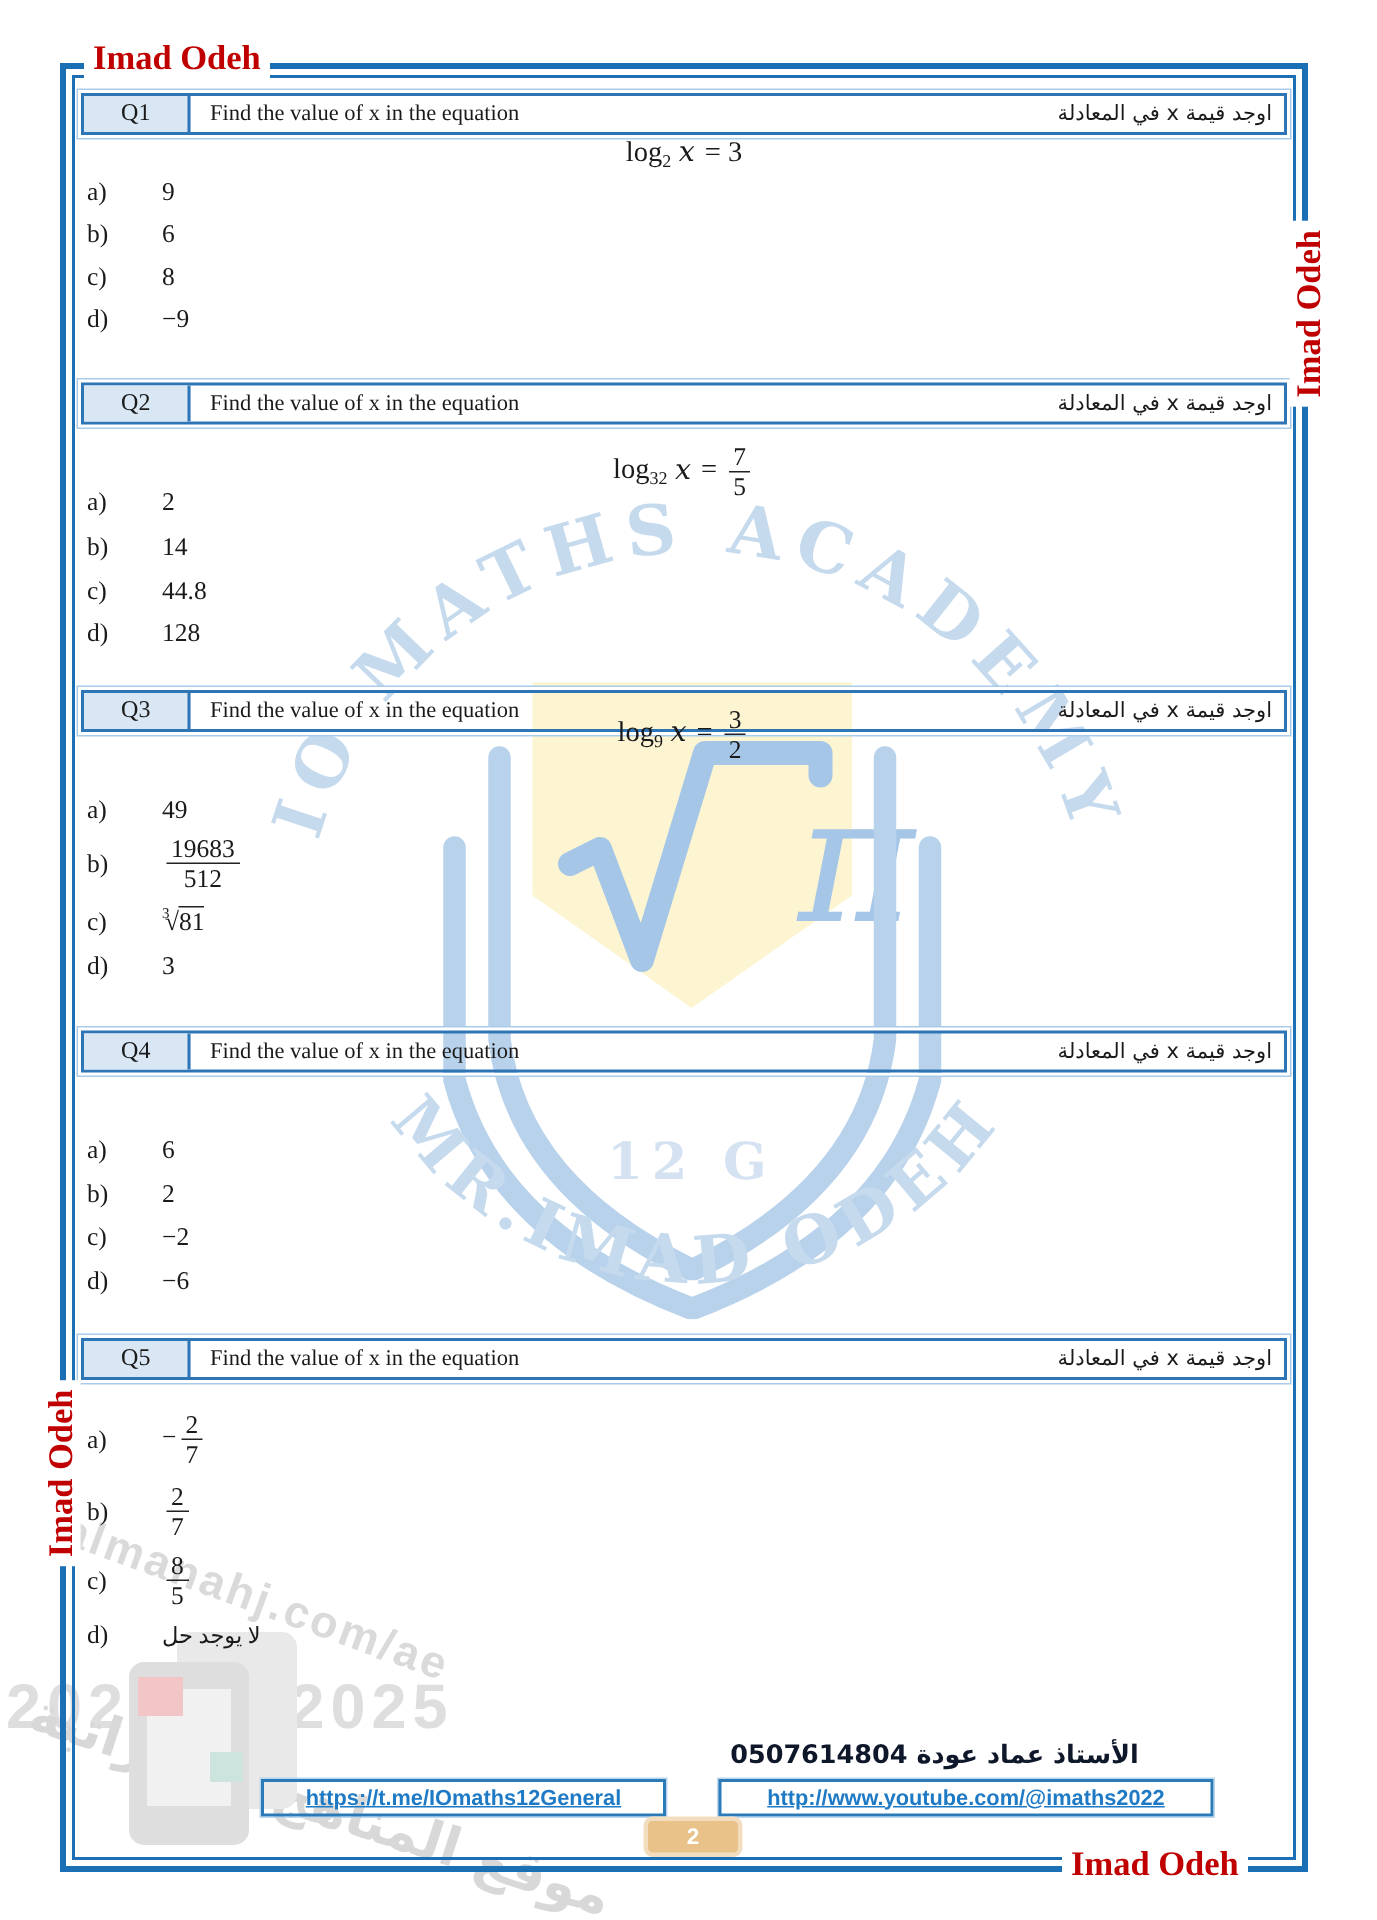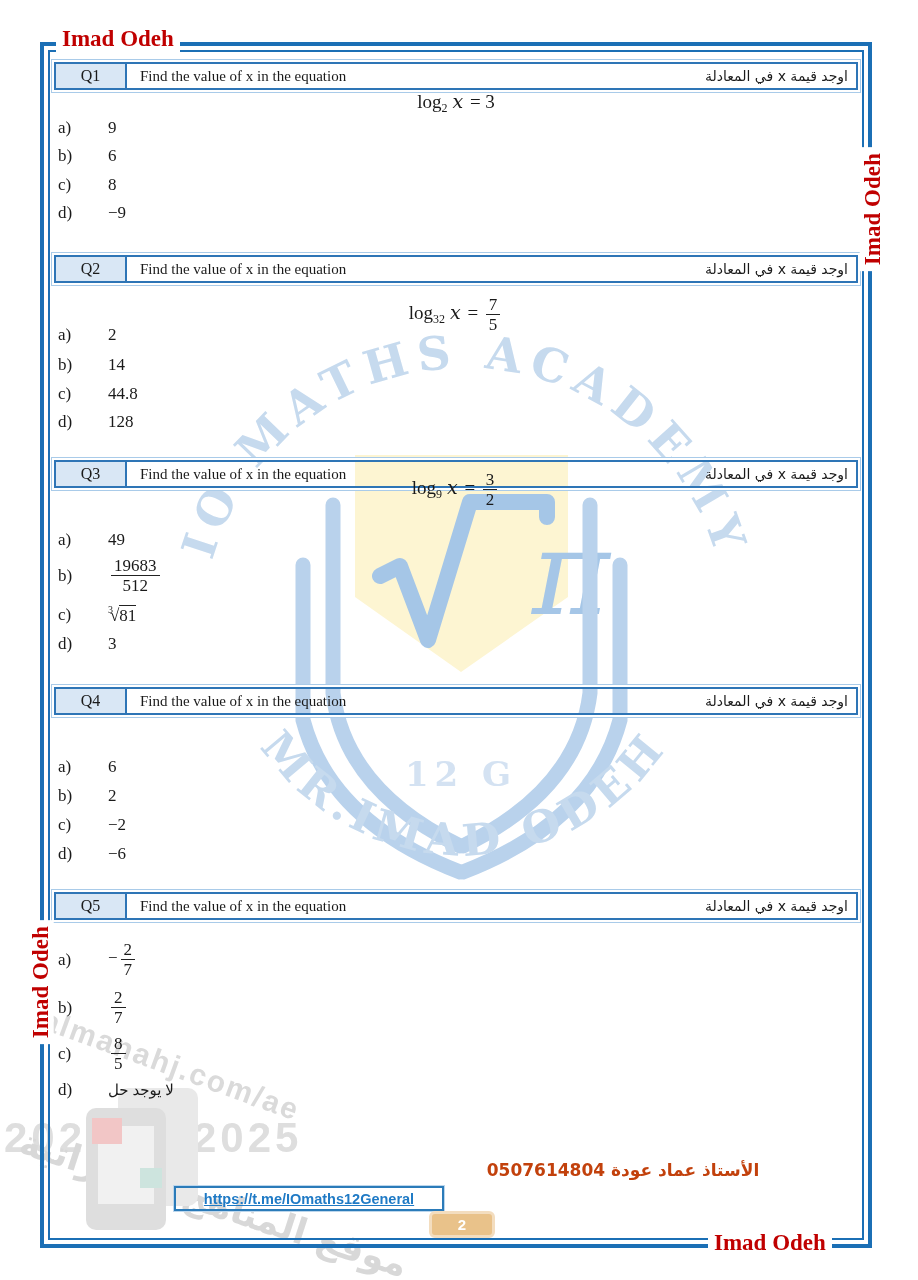--- a/index.html
+++ b/index.html
@@ -32,21 +32,21 @@
         margin:0 3px;font-size:17px}
   .frac .num{display:block;border-bottom:1.5px solid #222;padding:0 3px}
   .frac .den{display:block}
   .opt{position:absolute;left:58px;z-index:2;font-size:17px;display:flex;align-items:center}
   .opt-label{width:50px}
   .opt-value{font-family:"Liberation Serif",serif}
   .opt-value .ar{font-family:Liberation Serif, serif;font-size:15px}
   .ridx{font-size:10px;vertical-align:8px;margin-right:-3px}
   .rad{border-top:1.5px solid #222}
   .contact{position:absolute;left:398px;top:1160px;width:450px;text-align:center;direction:rtl;
-        color:#c2410c;font-weight:bold;font-size:17px;font-family:"DejaVu Sans",sans-serif;z-index:2}
+        color:#0f172a;font-weight:bold;font-size:17px;font-family:"DejaVu Sans",sans-serif;z-index:2}
   .linkbox{position:absolute;top:1186px;height:25px;border:2px solid #2b7bb9;
         box-shadow:0 0 0 1px #bcd6ec;display:flex;align-items:center;justify-content:center;z-index:2}
   .linkbox a{color:#1f7ac5;font-family:"Liberation Sans",sans-serif;font-weight:bold;
         font-size:14.5px;text-decoration:underline;white-space:nowrap}
   .tg{left:174px;width:270px}
   .yt{left:479px;width:330px}
   .pagenum{position:absolute;left:429px;top:1211px;width:66px;height:27px;background:#e9c28a;
         border:3px solid #f3ddbf;border-radius:6px;color:#fff;font-weight:bold;
         font-family:"Liberation Sans",sans-serif;font-size:15px;display:flex;align-items:center;
         justify-content:center;z-index:2}
@@ -209,15 +209,18 @@
     </div>
   <div class="opt" style="top:1080px">
       <span class="opt-label">d)</span>
       <span class="opt-value"><span class="ar" dir="rtl">لا يوجد حل</span></span>
     </div>
 
   <div class="contact">الأستاذ عماد عودة  0507614804</div>
   <div class="linkbox tg">
     <a href="#">https://t.me/IOmaths12General</a>
   </div>
+  <div class="linkbox yt">
+    <a href="#">http://www.youtube.com/@imaths2022</a>
+  </div>
   <div class="pagenum">2</div>
 
 </div>
 
 </body></html>

